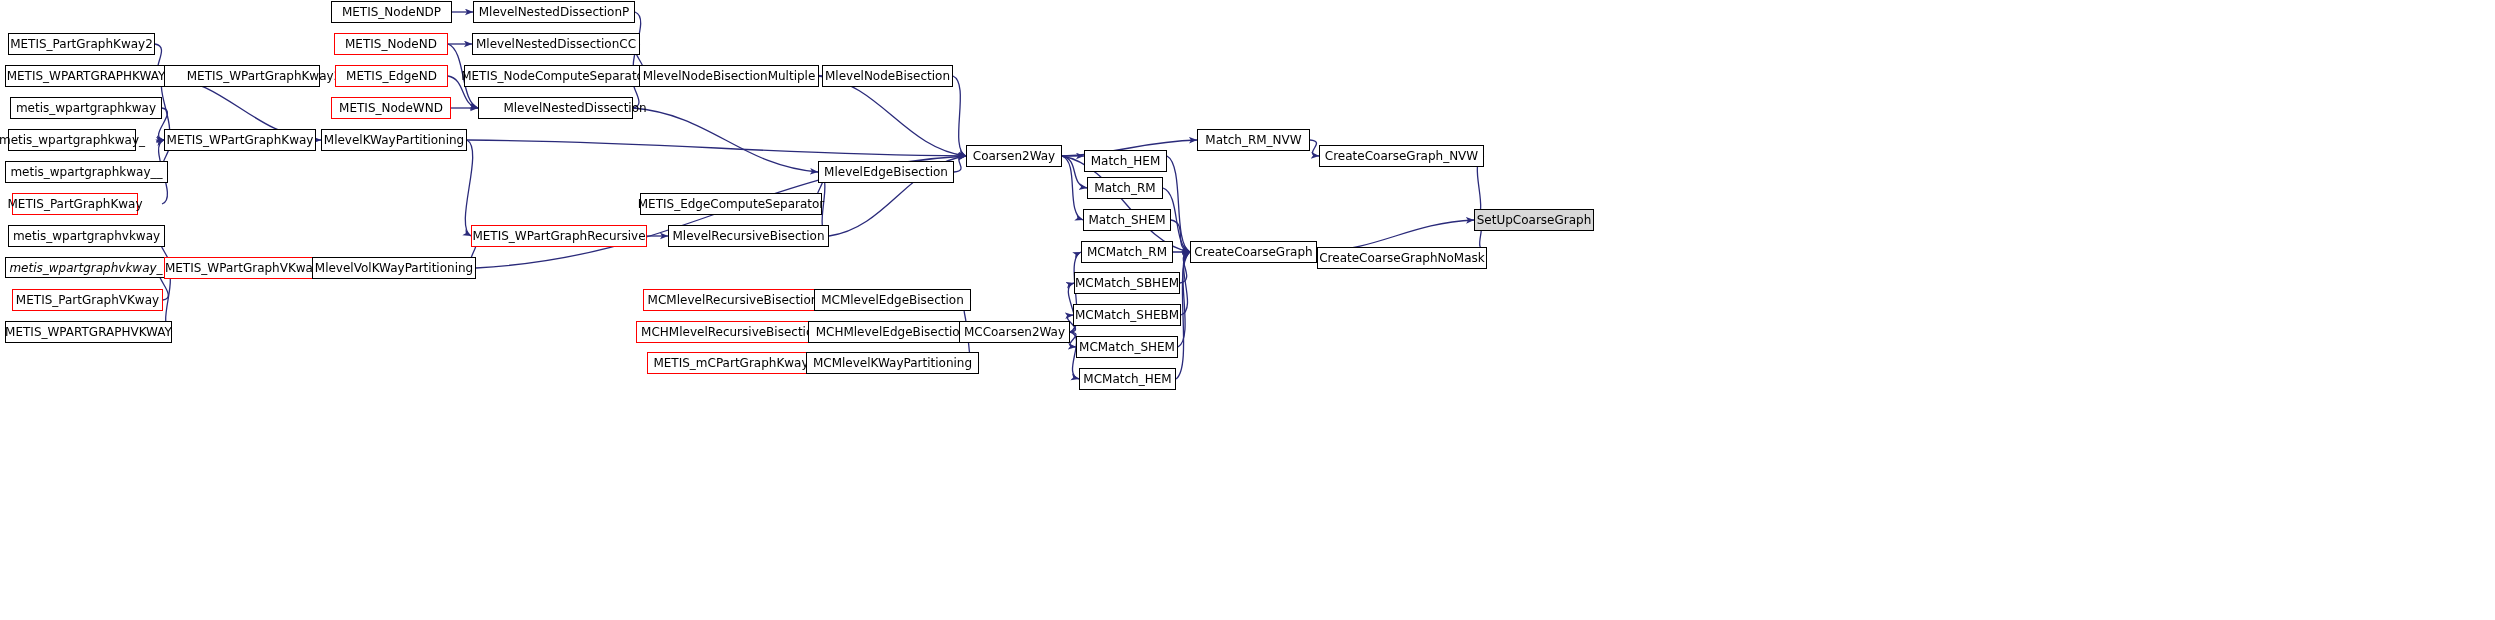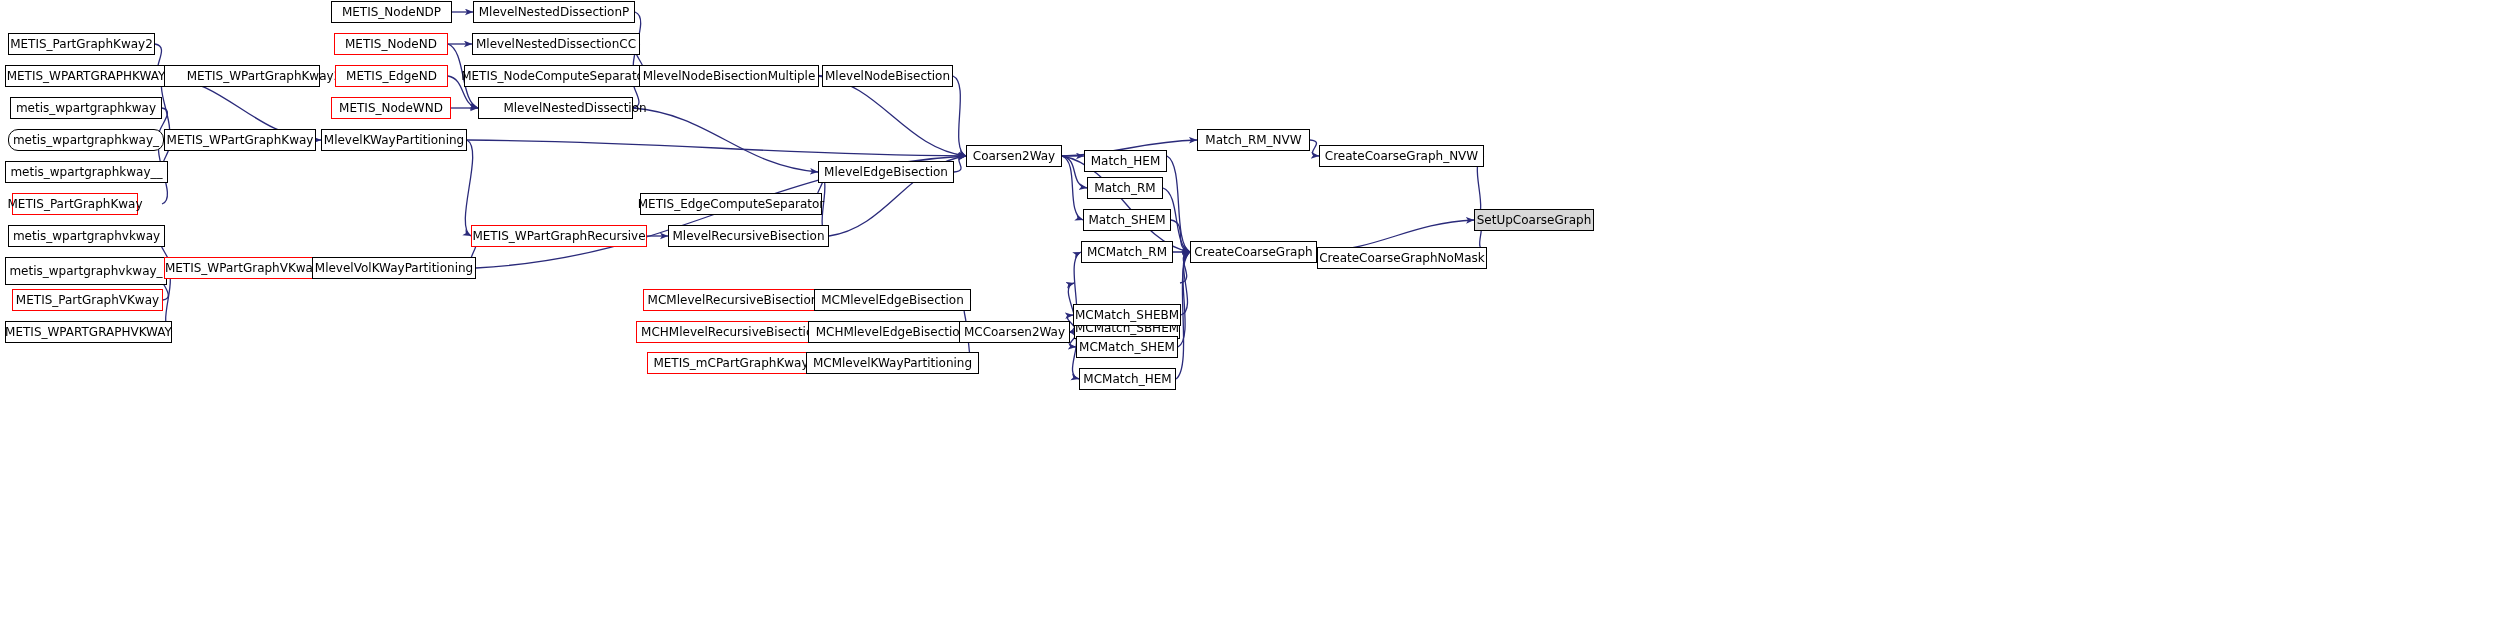--- a/index.html
+++ b/index.html
@@ -148,21 +148,21 @@
     </div>
     <div class="node" style="left: 10px; top: 97px; width: 152px; height: 22px;">
       <span>metis_wpartgraphkway</span>
     </div>
     <div class="node red" style="left: 331px; top: 97px; width: 120px; height: 22px;">
       <span>METIS_NodeWND</span>
     </div>
     <div class="node" style="left: 478px; top: 97px; width: 155px; height: 22px; padding-left: 39px;">
       <span>MlevelNestedDissection</span>
     </div>
-    <div class="node" style="left: 8px; top: 129px; width: 156px; height: 22px; border-radius: 10px;">
+    <div class="node" style="left: 8px; top: 129px; width: 128px; height: 22px;">
       <span>metis_wpartgraphkway_</span>
     </div>
     <div class="node" style="left: 164px; top: 129px; width: 152px; height: 22px;">
       <span>METIS_WPartGraphKway</span>
     </div>
     <div class="node" style="left: 321px; top: 129px; width: 146px; height: 22px;">
       <span>MlevelKWayPartitioning</span>
     </div>
     <div class="node" style="left: 1197px; top: 129px; width: 113px; height: 22px;">
       <span>Match_RM_NVW</span>
@@ -205,33 +205,33 @@
     </div>
     <div class="node" style="left: 668px; top: 225px; width: 161px; height: 22px;">
       <span>MlevelRecursiveBisection</span>
     </div>
     <div class="node" style="left: 1081px; top: 241px; width: 92px; height: 22px;">
       <span>MCMatch_RM</span>
     </div>
     <div class="node" style="left: 1190px; top: 241px; width: 127px; height: 22px;">
       <span>CreateCoarseGraph</span>
     </div>
-    <div class="node" style="left: 5px; top: 257px; width: 162px; height: 28px;">
+    <div class="node" style="left: 5px; top: 257px; width: 162px; height: 21px; font-style: italic;">
       <span>metis_wpartgraphvkway_</span>
     </div>
     <div class="node red" style="left: 164px; top: 257px; width: 157px; height: 22px;">
       <span>METIS_WPartGraphVKway</span>
     </div>
     <div class="node" style="left: 312px; top: 257px; width: 164px; height: 22px;">
       <span>MlevelVolKWayPartitioning</span>
     </div>
     <div class="node" style="left: 1317px; top: 247px; width: 170px; height: 22px; text-align: center;">
       <span>CreateCoarseGraphNoMask</span>
     </div>
-    <div class="node" style="left: 1074px; top: 272px; width: 106px; height: 22px; margin-top: 45px;">
+    <div class="node" style="left: 1074px; top: 272px; width: 106px; height: 22px;">
       <span>MCMatch_SBHEM</span>
     </div>
     <div class="node red" style="left: 12px; top: 289px; width: 151px; height: 22px;">
       <span>METIS_PartGraphVKway</span>
     </div>
     <div class="node red" style="left: 643px; top: 289px; width: 180px; height: 22px;">
       <span>MCMlevelRecursiveBisection</span>
     </div>
     <div class="node" style="left: 814px; top: 289px; width: 157px; height: 22px;">
       <span>MCMlevelEdgeBisection</span>

